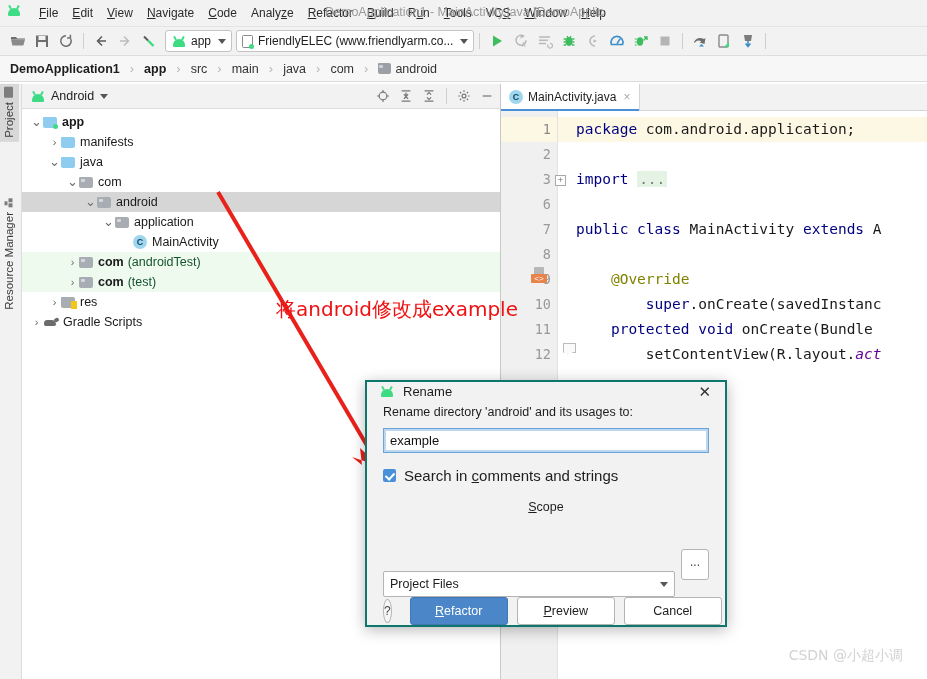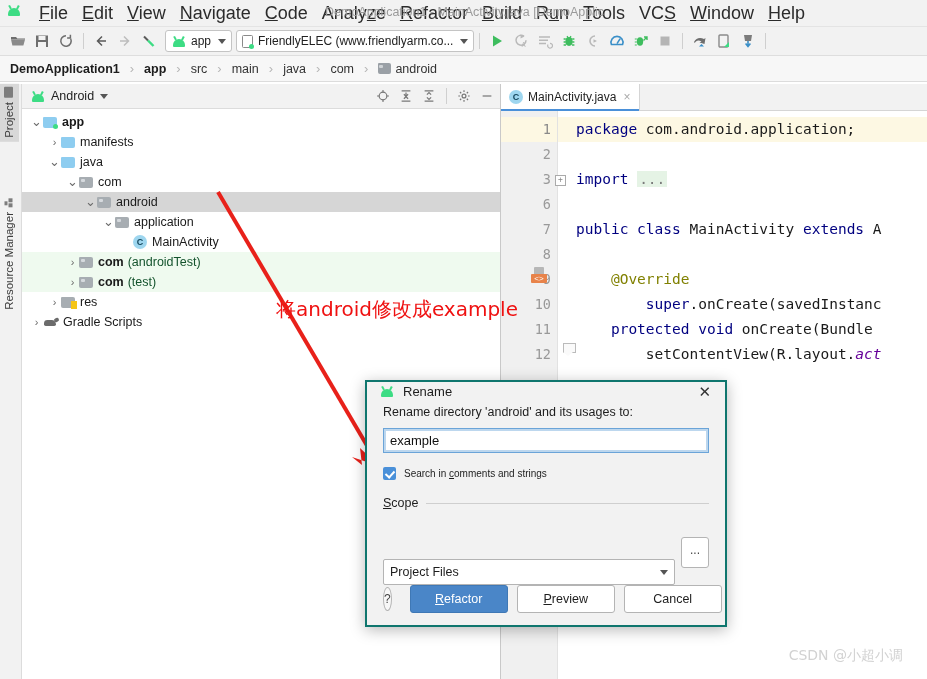--- a/index.html
+++ b/index.html
@@ -32,21 +32,21 @@
     position:absolute; left:2px; top:3px; width:12px; height:8px;
     background:#3ddc84; border-radius: 6px 6px 1px 1px;
   }
   .droid .ant {
     position:absolute; width:1.5px; height:4px; background:#3ddc84;
     top:0px; transform-origin: bottom;
   }
   .droid .ant.l { left:4px; transform: rotate(-28deg); }
   .droid .ant.r { left:10px; transform: rotate(28deg); }
   .menu-item {
-    padding: 3px 7px; font-size: 18px; color: #2b2b2b;
+    padding: 3px 7px; font-size: 12px; color: #2b2b2b;
     line-height: 16px; cursor: default; white-space: nowrap;
   }
   .menu-item u { text-decoration: underline; }
   .win-title {
     position: absolute; left: 325px; top: 5px;
     font-size: 12.5px; color: #9a9a9a; white-space: nowrap;
   }
 
   
   .toolbar {
@@ -251,23 +251,23 @@
   }
   .chk-row { display:flex; align-items:center; gap:8px; margin-top:14px; }
   .chkbox {
     width:13px; height:13px; background:#4a90d9; border-radius:2px; position:relative;
     flex:0 0 13px;
   }
   .chkbox:after {
     content:''; position:absolute; left:3.5px; top:1.5px; width:4px; height:7px;
     border:solid #fff; border-width:0 2px 2px 0; transform:rotate(42deg);
   }
-  .chk-lbl { font-size:10px; color:#1d1d1d; }
+  .chk-lbl { font-size:15px; color:#1d1d1d; }
   .chk-lbl u{text-decoration:underline;}
-  .scope-head { display:flex; align-items:center; gap:8px; margin-top:16px; }
+  .scope-head { display:flex; align-items:center; gap:8px; margin-top:16px;flex-direction:column; }
   .scope-head .t { font-size:12.5px; color:#1d1d1d; }
   .scope-head .t u{text-decoration:underline;}
   .scope-head .ln { flex:1; height:1px; background:#cfcfcf; }
   .scope-row { display:flex; gap:6px; margin-top:9px; align-items:center; }
   .select {
     flex:1; height:24px; border:1px solid #b4b4b4; background:#fff; border-radius:2px;
     display:flex; align-items:center; padding:0 6px; font-size:12.5px; color:#1d1d1d;margin-top:40px;
   }
   .select .car { margin-left:auto; border-left:4px solid transparent;
     border-right:4px solid transparent; border-top:5px solid #555; }

